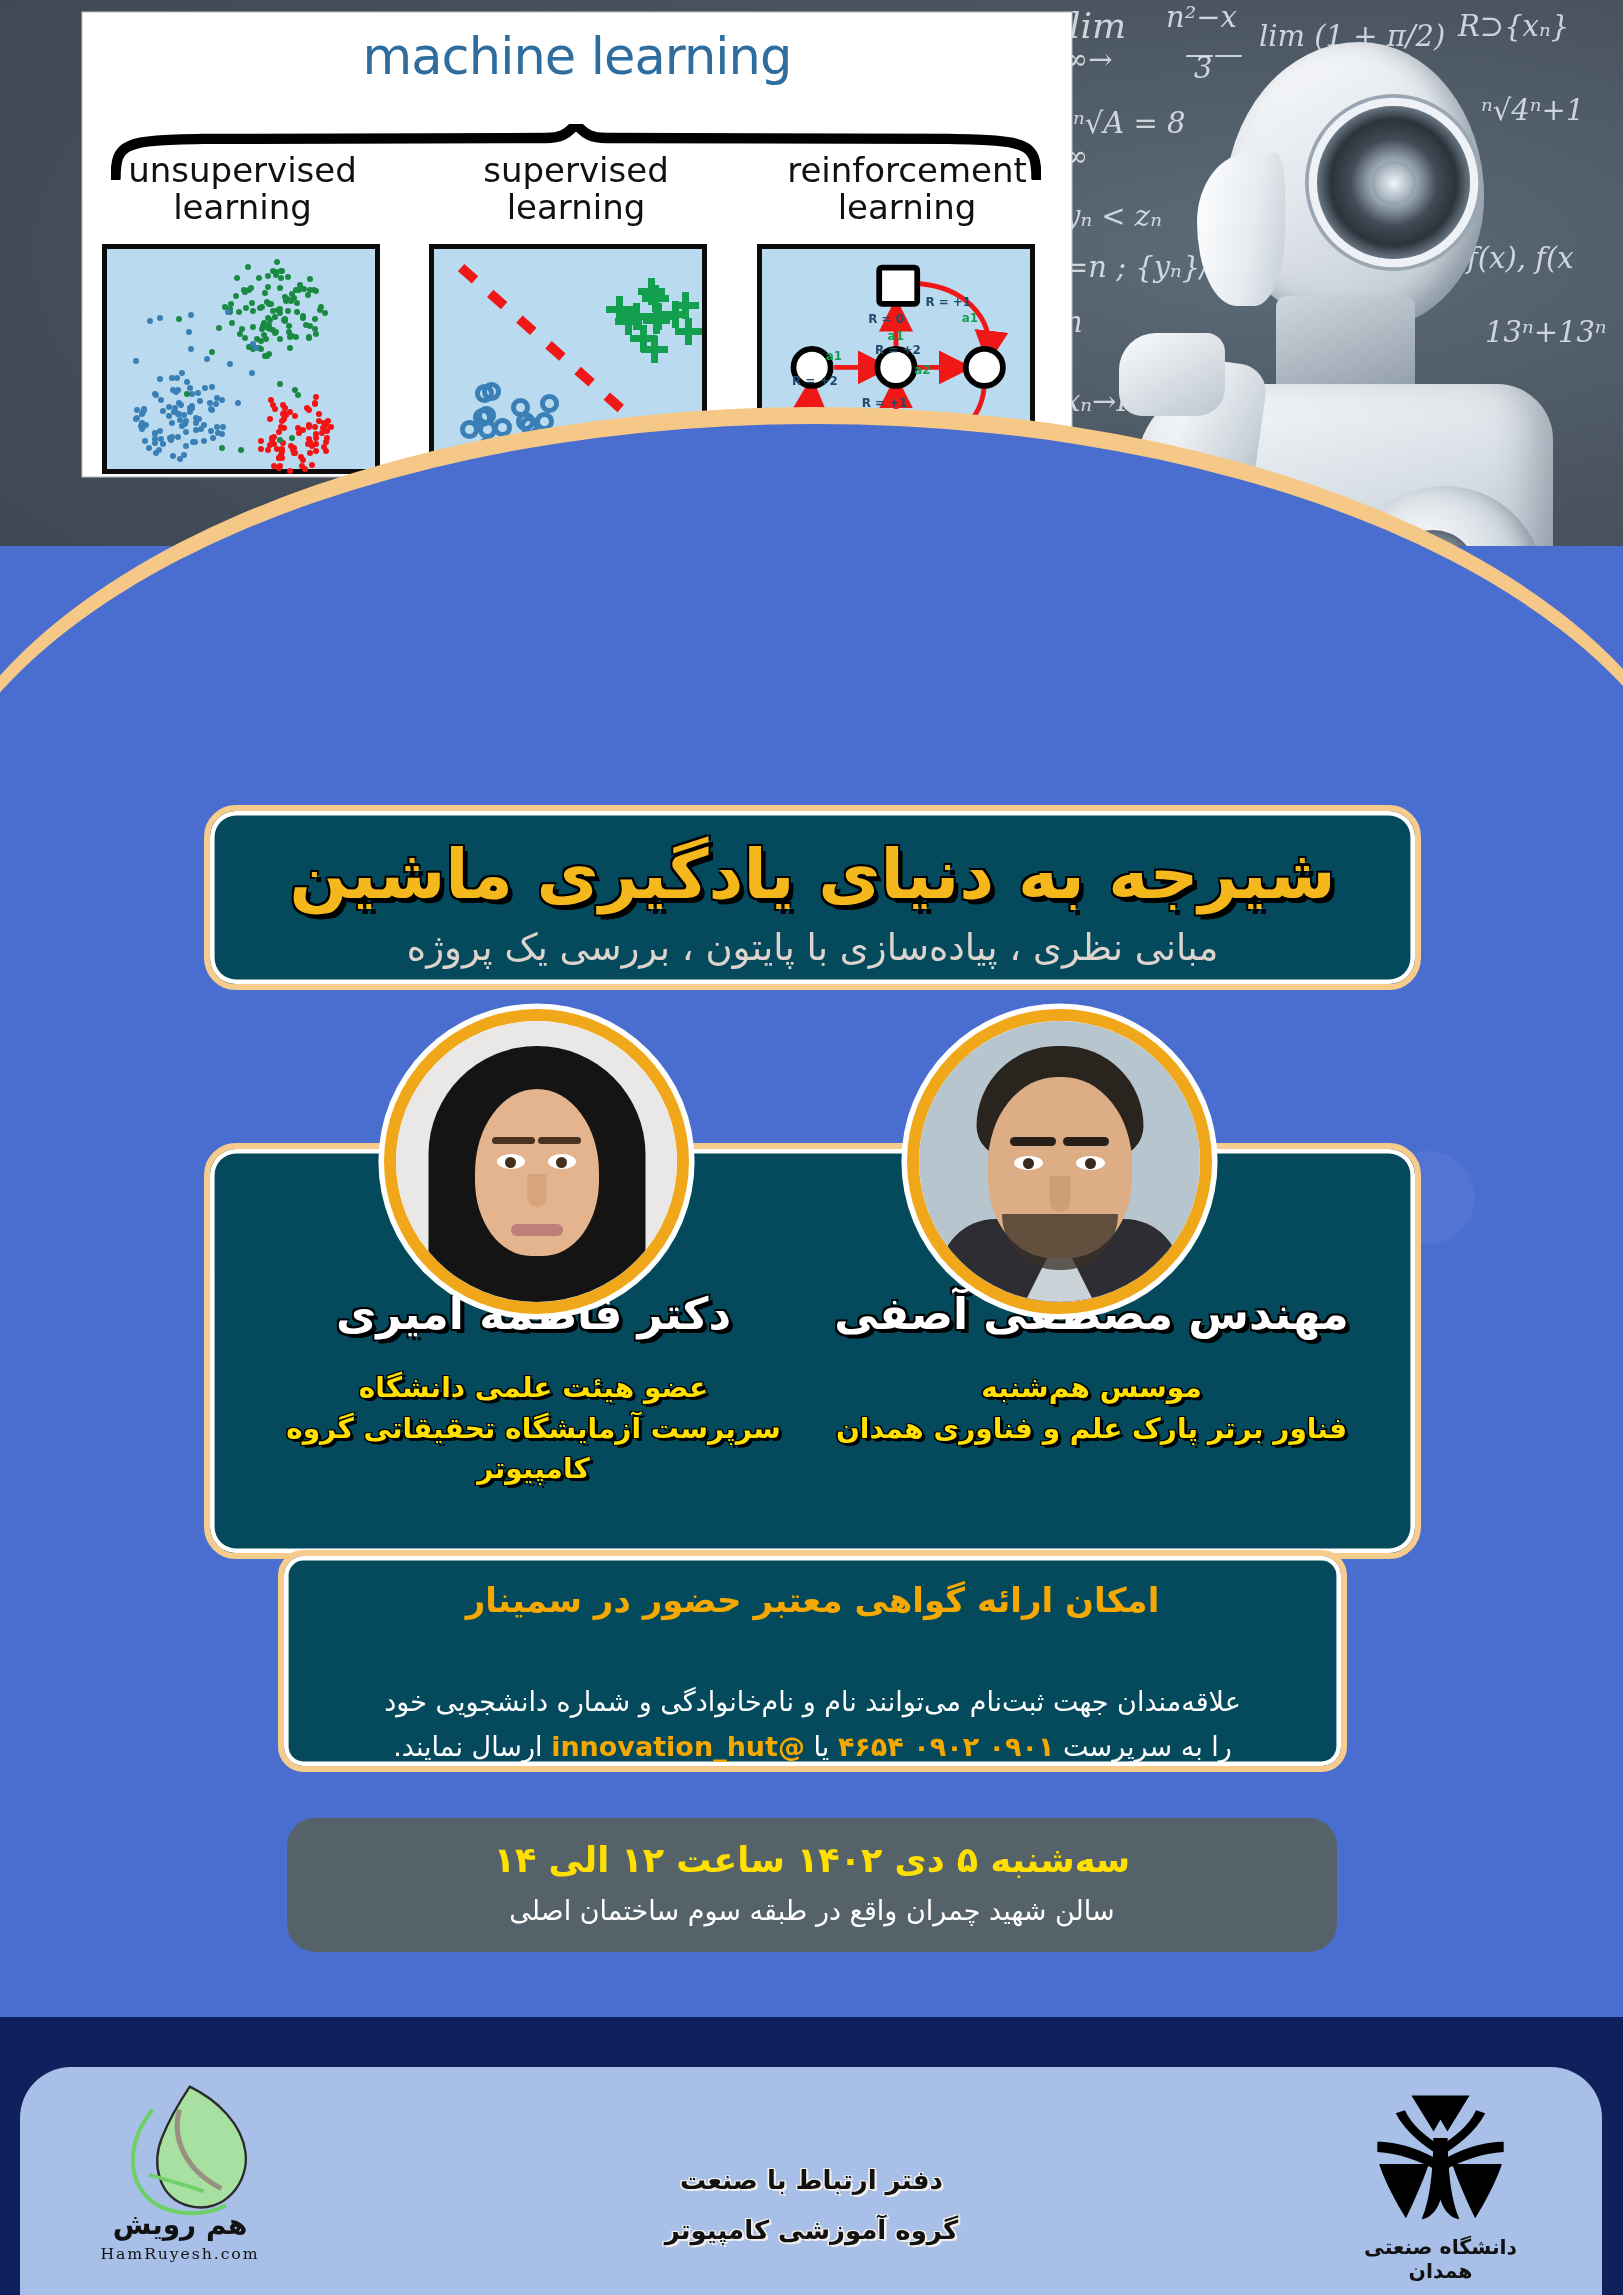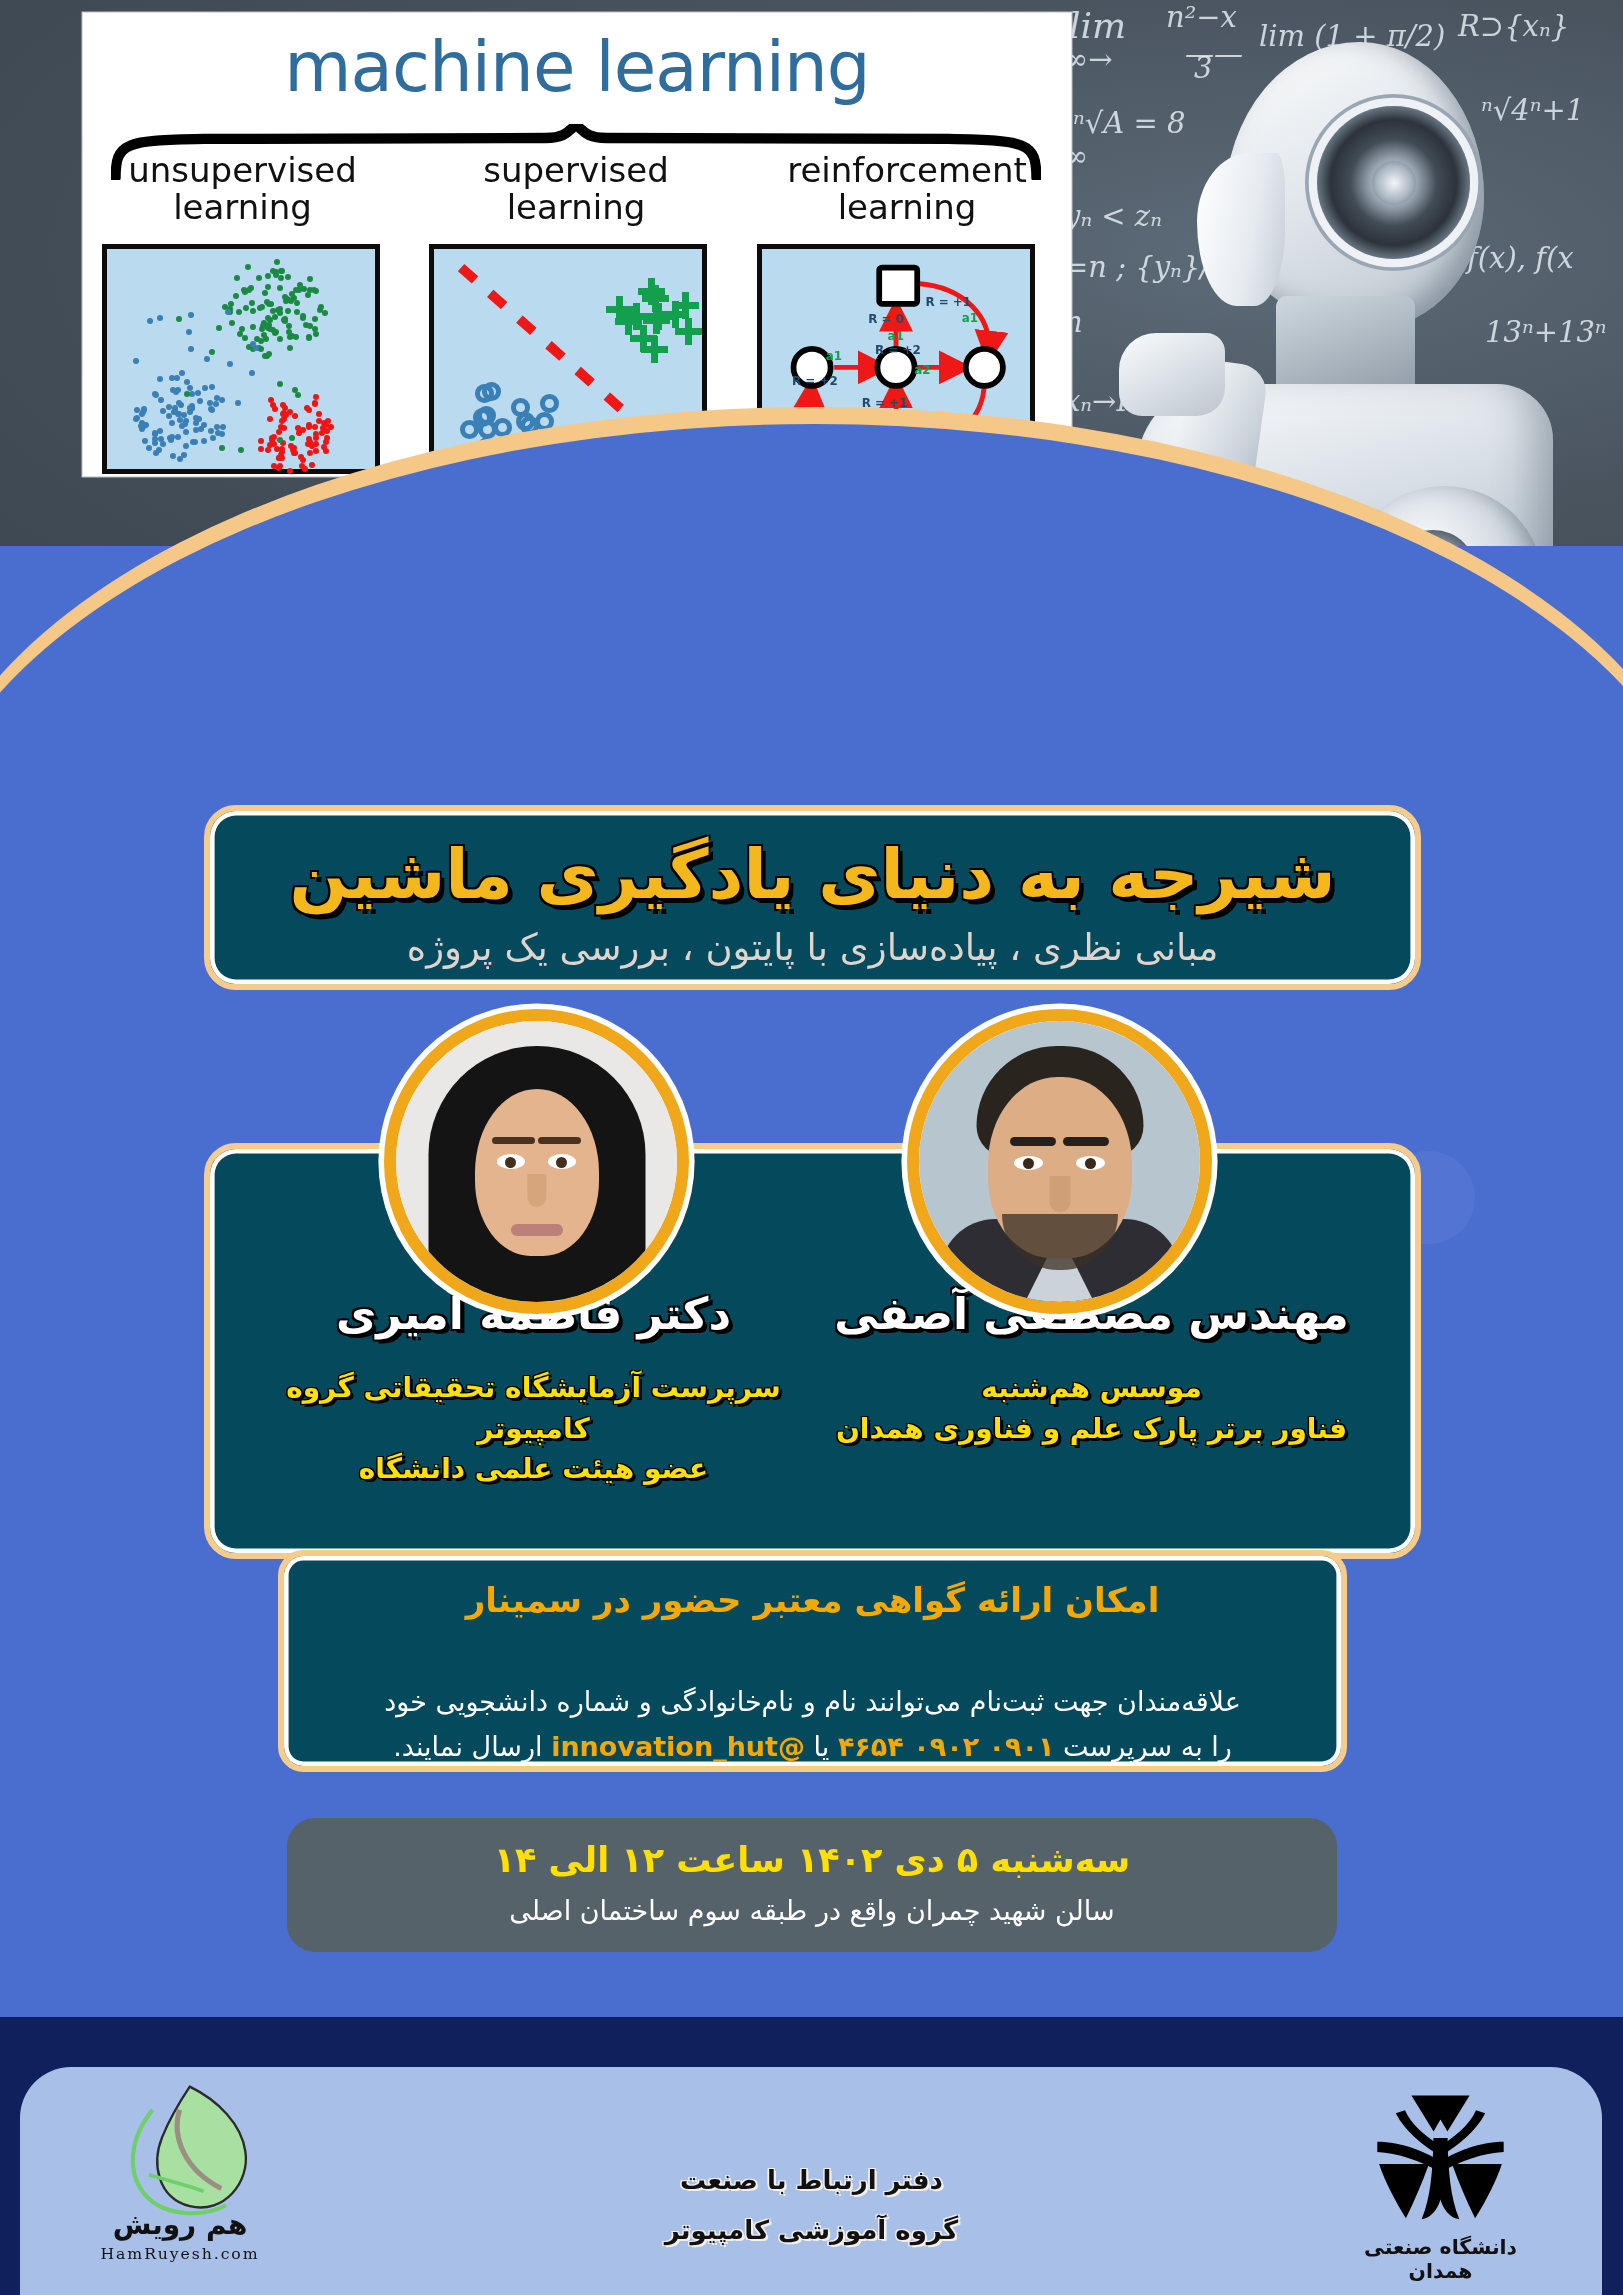--- a/index.html
+++ b/index.html
@@ -109,21 +109,21 @@
 
   
   .mlcard{
     position:absolute; left:83px; top:13px; width:988px; height:463px;
     background:#ffffff;
     box-shadow:0 0 0 1.4px #dcdcdc;
   }
   .mlcard .mltitle{
     position:absolute; left:0; right:0; top:14px; text-align:center;
     font-family:"DejaVu Sans", sans-serif;
-    font-size:69px; color:#2e6d9e; letter-spacing:-0.9px;
+    font-size:51px; color:#2e6d9e; letter-spacing:-0.9px;
     direction:ltr;
   }
   .brace{ position:absolute; left:28px; top:111px; width:930px; height:56px; }
   .mlcard .cat{
     position:absolute; top:139px; text-align:center; direction:ltr;
     font-family:"DejaVu Sans", sans-serif; font-size:34px; line-height:1.08; color:#111;
   }
   .cat.c1{ left:18.5px;  width:282px; }
   .cat.c2{ left:352px; width:282px; }
   .cat.c3{ left:676px;width:296px; }
@@ -737,22 +737,22 @@
     <div class="spk right">
       <div class="name">مهندس مصطفی آصفی</div>
       <div class="aff">
         <div>موسس هم‌شنبه</div>
         <div>فناور برتر پارک علم و فناوری همدان</div>
       </div>
     </div>
     <div class="spk left">
       <div class="name">دکتر فاطمه امیری</div>
       <div class="aff">
+        <div>عضو هیئت علمی دانشگاه</div>
         <div>سرپرست آزمایشگاه تحقیقاتی گروه کامپیوتر</div>
-        <div>عضو هیئت علمی دانشگاه</div>
       </div>
     </div>
   </div>
 
   <div class="avatar a-right">
     <div class="photo ph-m">
       <div class="body"></div>
         <div class="collar"></div>
       <div class="hair"></div>
         <div class="face"></div>

